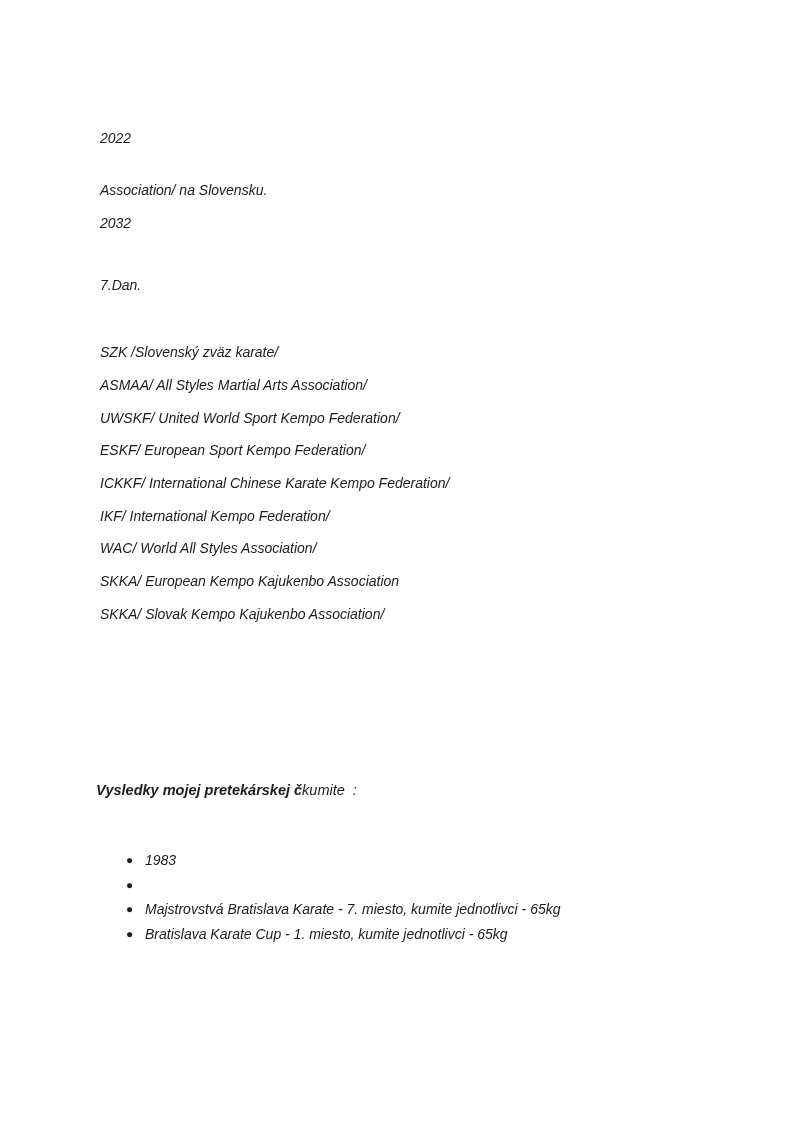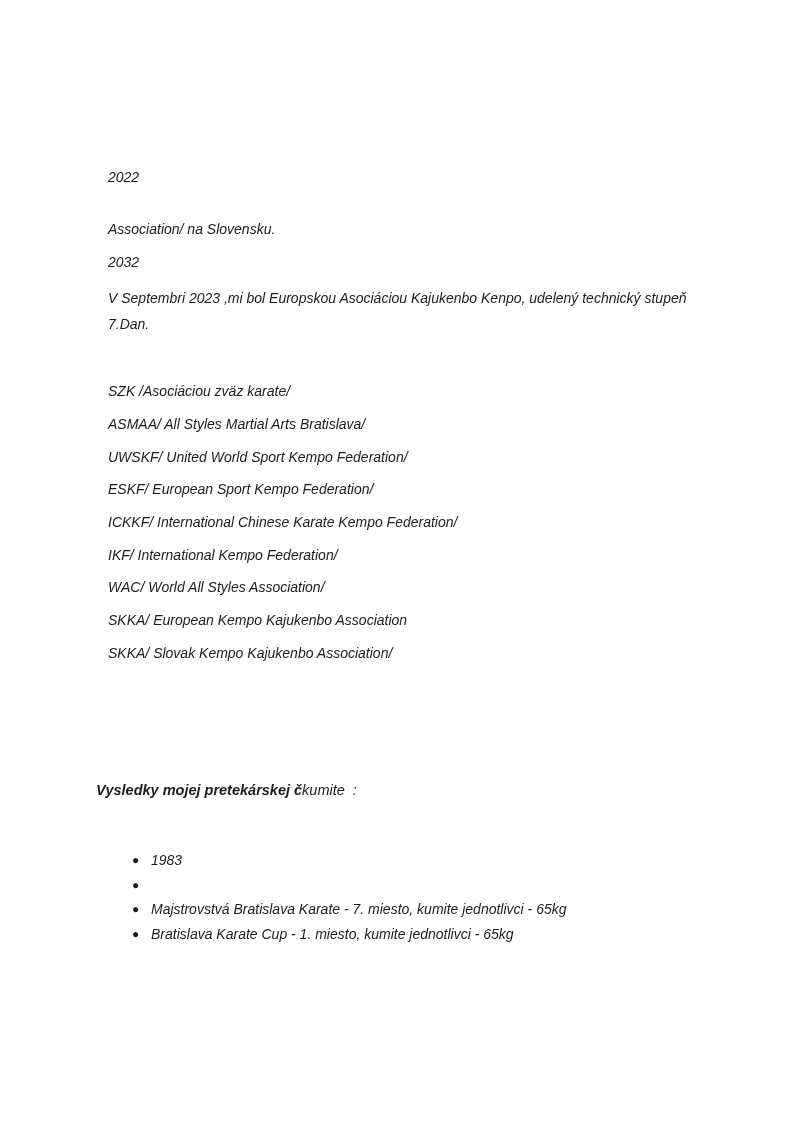--- a/index.html
+++ b/index.html
@@ -10,64 +10,61 @@
     height: 1124px;
     background: #ffffff;
     overflow: hidden;
     font-family: "Liberation Sans", sans-serif;
     font-style: italic;
     font-size: 14px;
     color: #1c1c1c;
   }
   .line {
     position: absolute;
-    left: 108px;
+    left: 100px;
     white-space: pre;
     line-height: 18px;
-    margin-top: 39px;
   }
   .heading {
     position: absolute;
     left: 96px;
     top: 782px;
     white-space: pre;
     font-size: 14.5px;
   }
   .heading .bold-seg { font-weight: bold; margin-top: 12px; }
   .bullet-item {
     position: absolute;
     left: 126px;
     white-space: pre;
     line-height: 18px;
-    margin-left: 6px;
   }
   .bullet-glyph {
     display: inline-block;
     width: 19px;
     font-style: normal;
     font-size: 12px;
     vertical-align: top;
     line-height: 18px;
   }
 </style>
 </head>
 <body>
 
 <div class="page">
 
   <div class="line" style="top:129px">2022</div>
   <div class="line" style="top:181px">Association/ na Slovensku.</div>
 
   <div class="line" style="top:214px">2032</div>
-  <div class="line" style="top:250px">V Septembri 2023 ,mi bol Europskou Asociáciou Kajukenbo Kenpo, udelený technický stupeň</div>
   <div class="line" style="top:276px">7.Dan.</div>
 
   <div>
-    <div class="line" style="top:343px">SZK /Asociáciou zväz karate/</div>
-    <div class="line" style="top:376px">ASMAA/ All Styles Martial Arts Bratislava/</div>
+    <div class="line" style="top:343px">SZK /Slovenský zväz karate/</div>
+    <div class="line" style="top:376px">ASMAA/ All Styles Martial Arts Association/</div>
     <div class="line" style="top:409px">UWSKF/ United World Sport Kempo Federation/</div>
     <div class="line" style="top:441px">ESKF/ European Sport Kempo Federation/</div>
     <div class="line" style="top:474px">ICKKF/ International Chinese Karate Kempo Federation/</div>
     <div class="line" style="top:507px">IKF/ International Kempo Federation/</div>
     <div class="line" style="top:539px">WAC/ World All Styles Association/</div>
     <div class="line" style="top:572px">SKKA/ European Kempo Kajukenbo Association</div>
     <div class="line" style="top:605px">SKKA/ Slovak Kempo Kajukenbo Association/</div>
   </div>
 
   <div class="heading"><span class="bold-seg">Vysledky mojej pretekárskej č</span><span>kumite  :</span></div>

